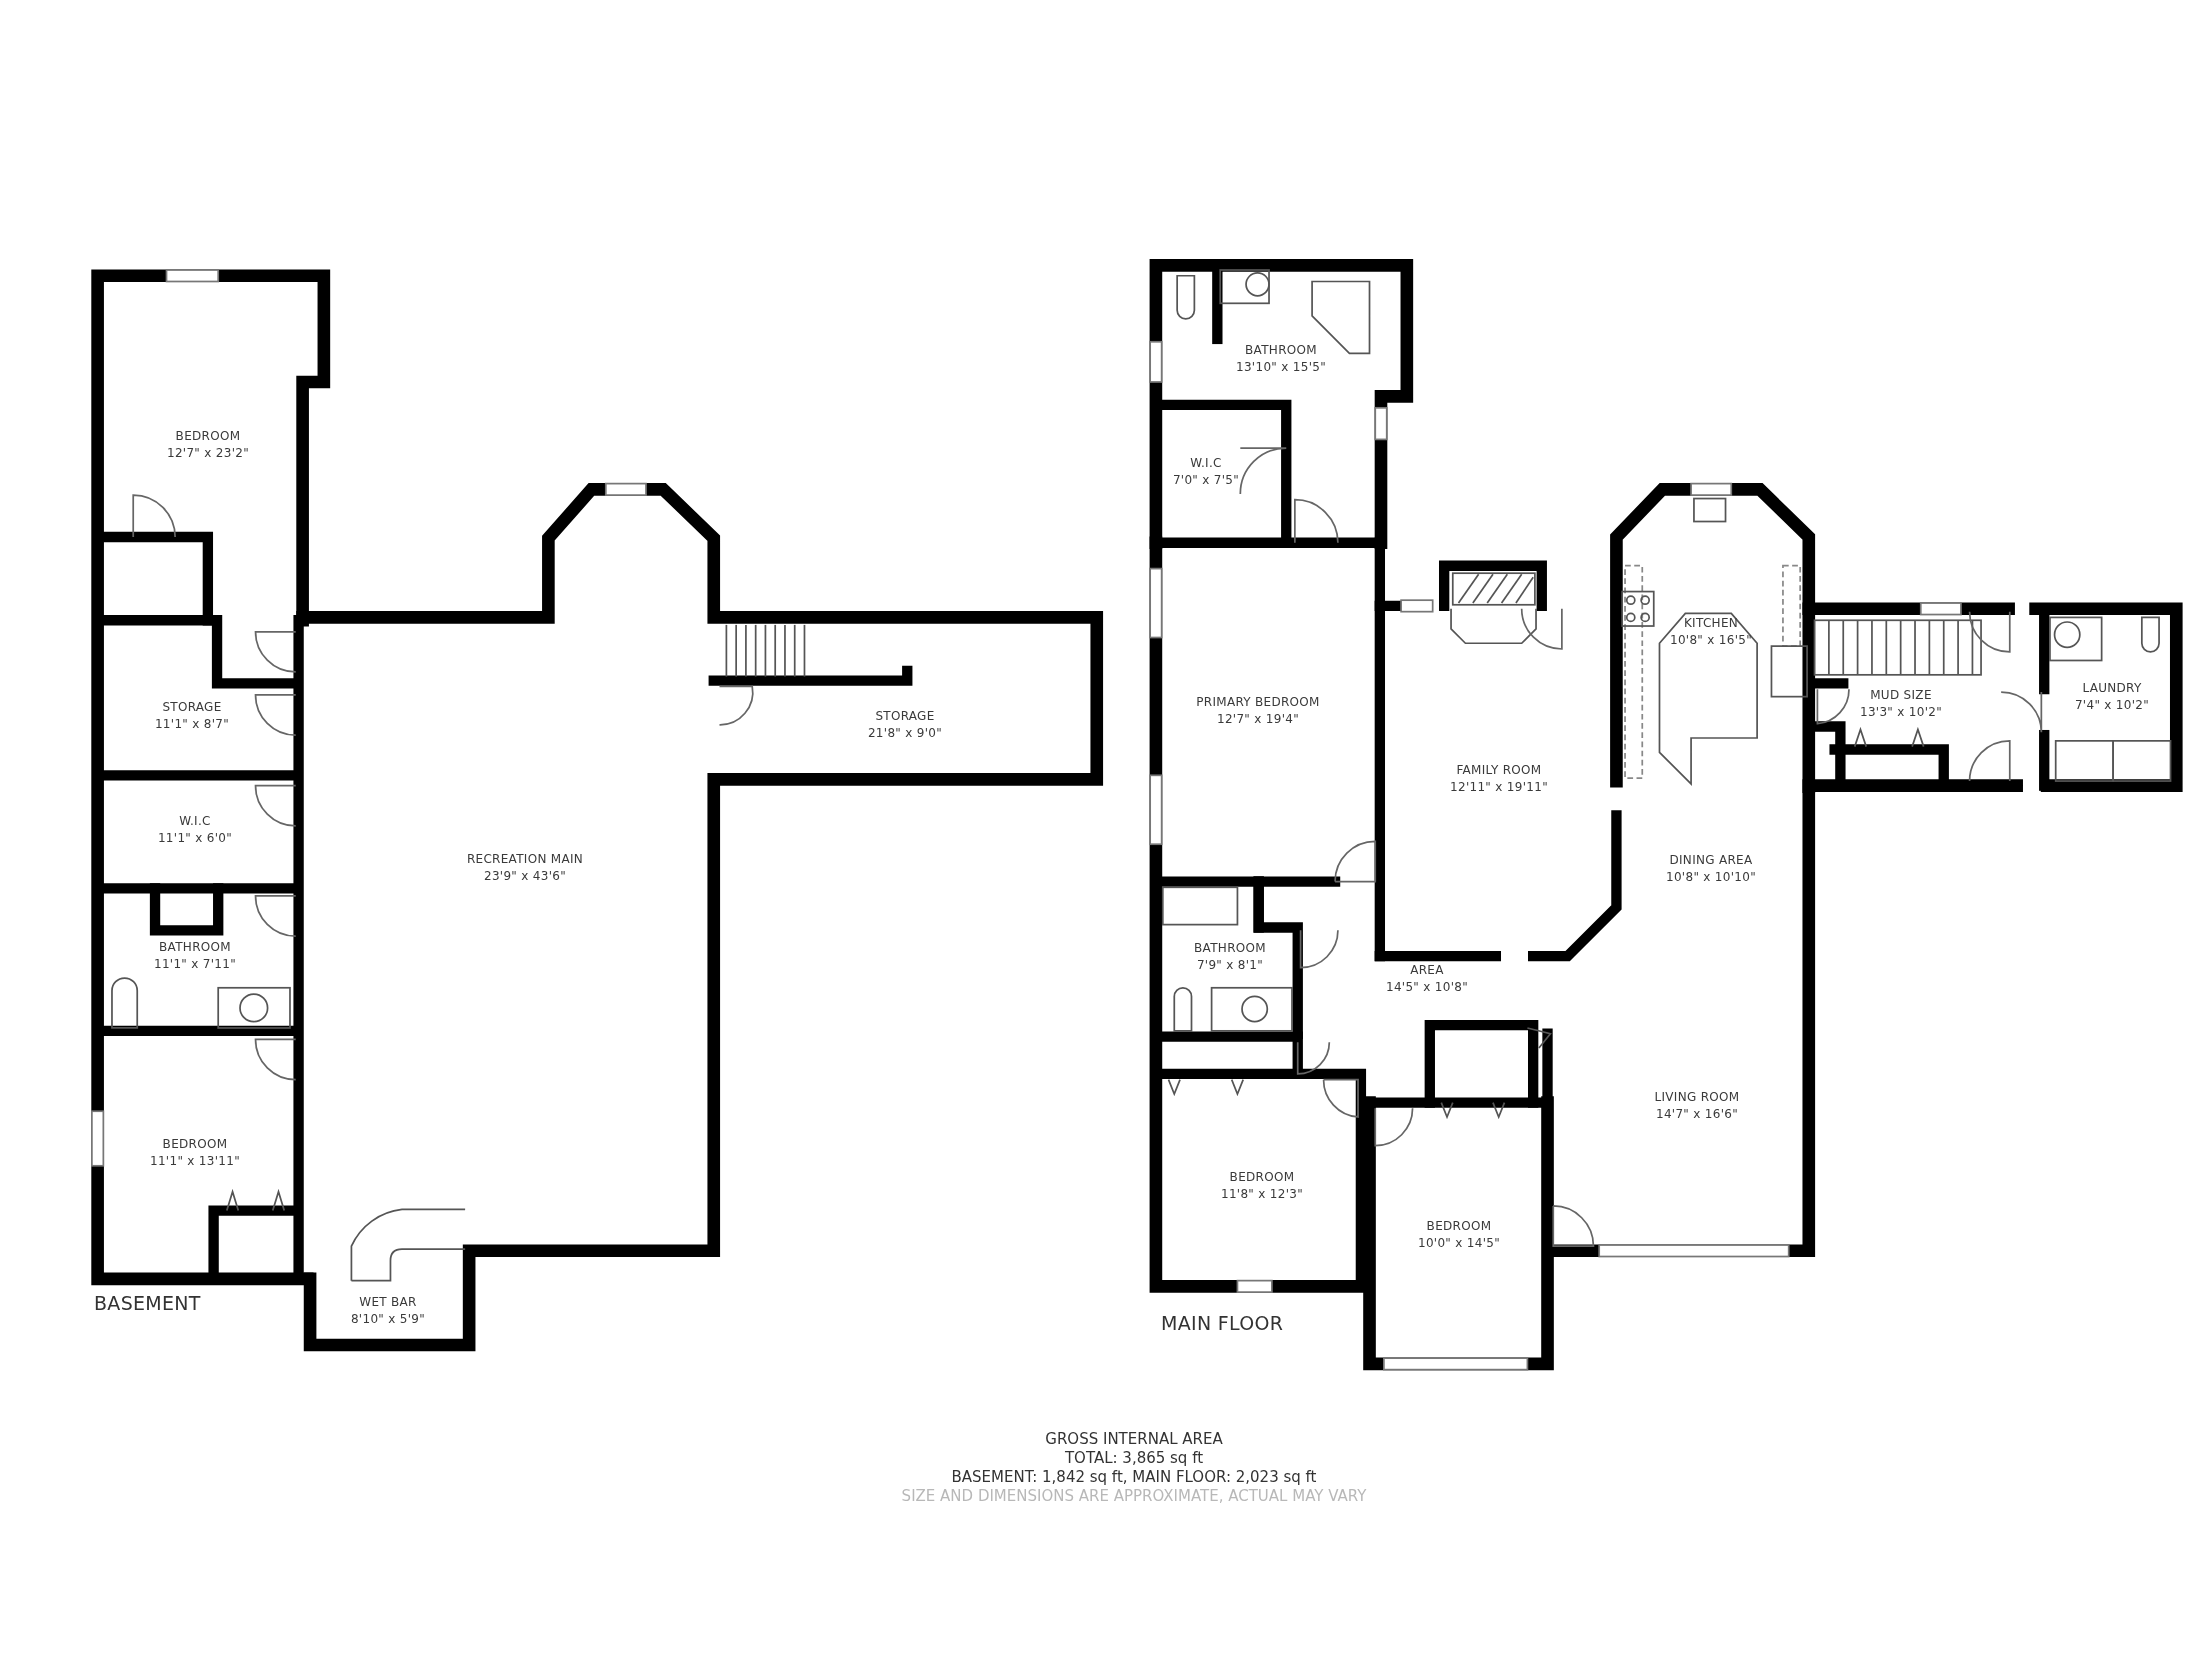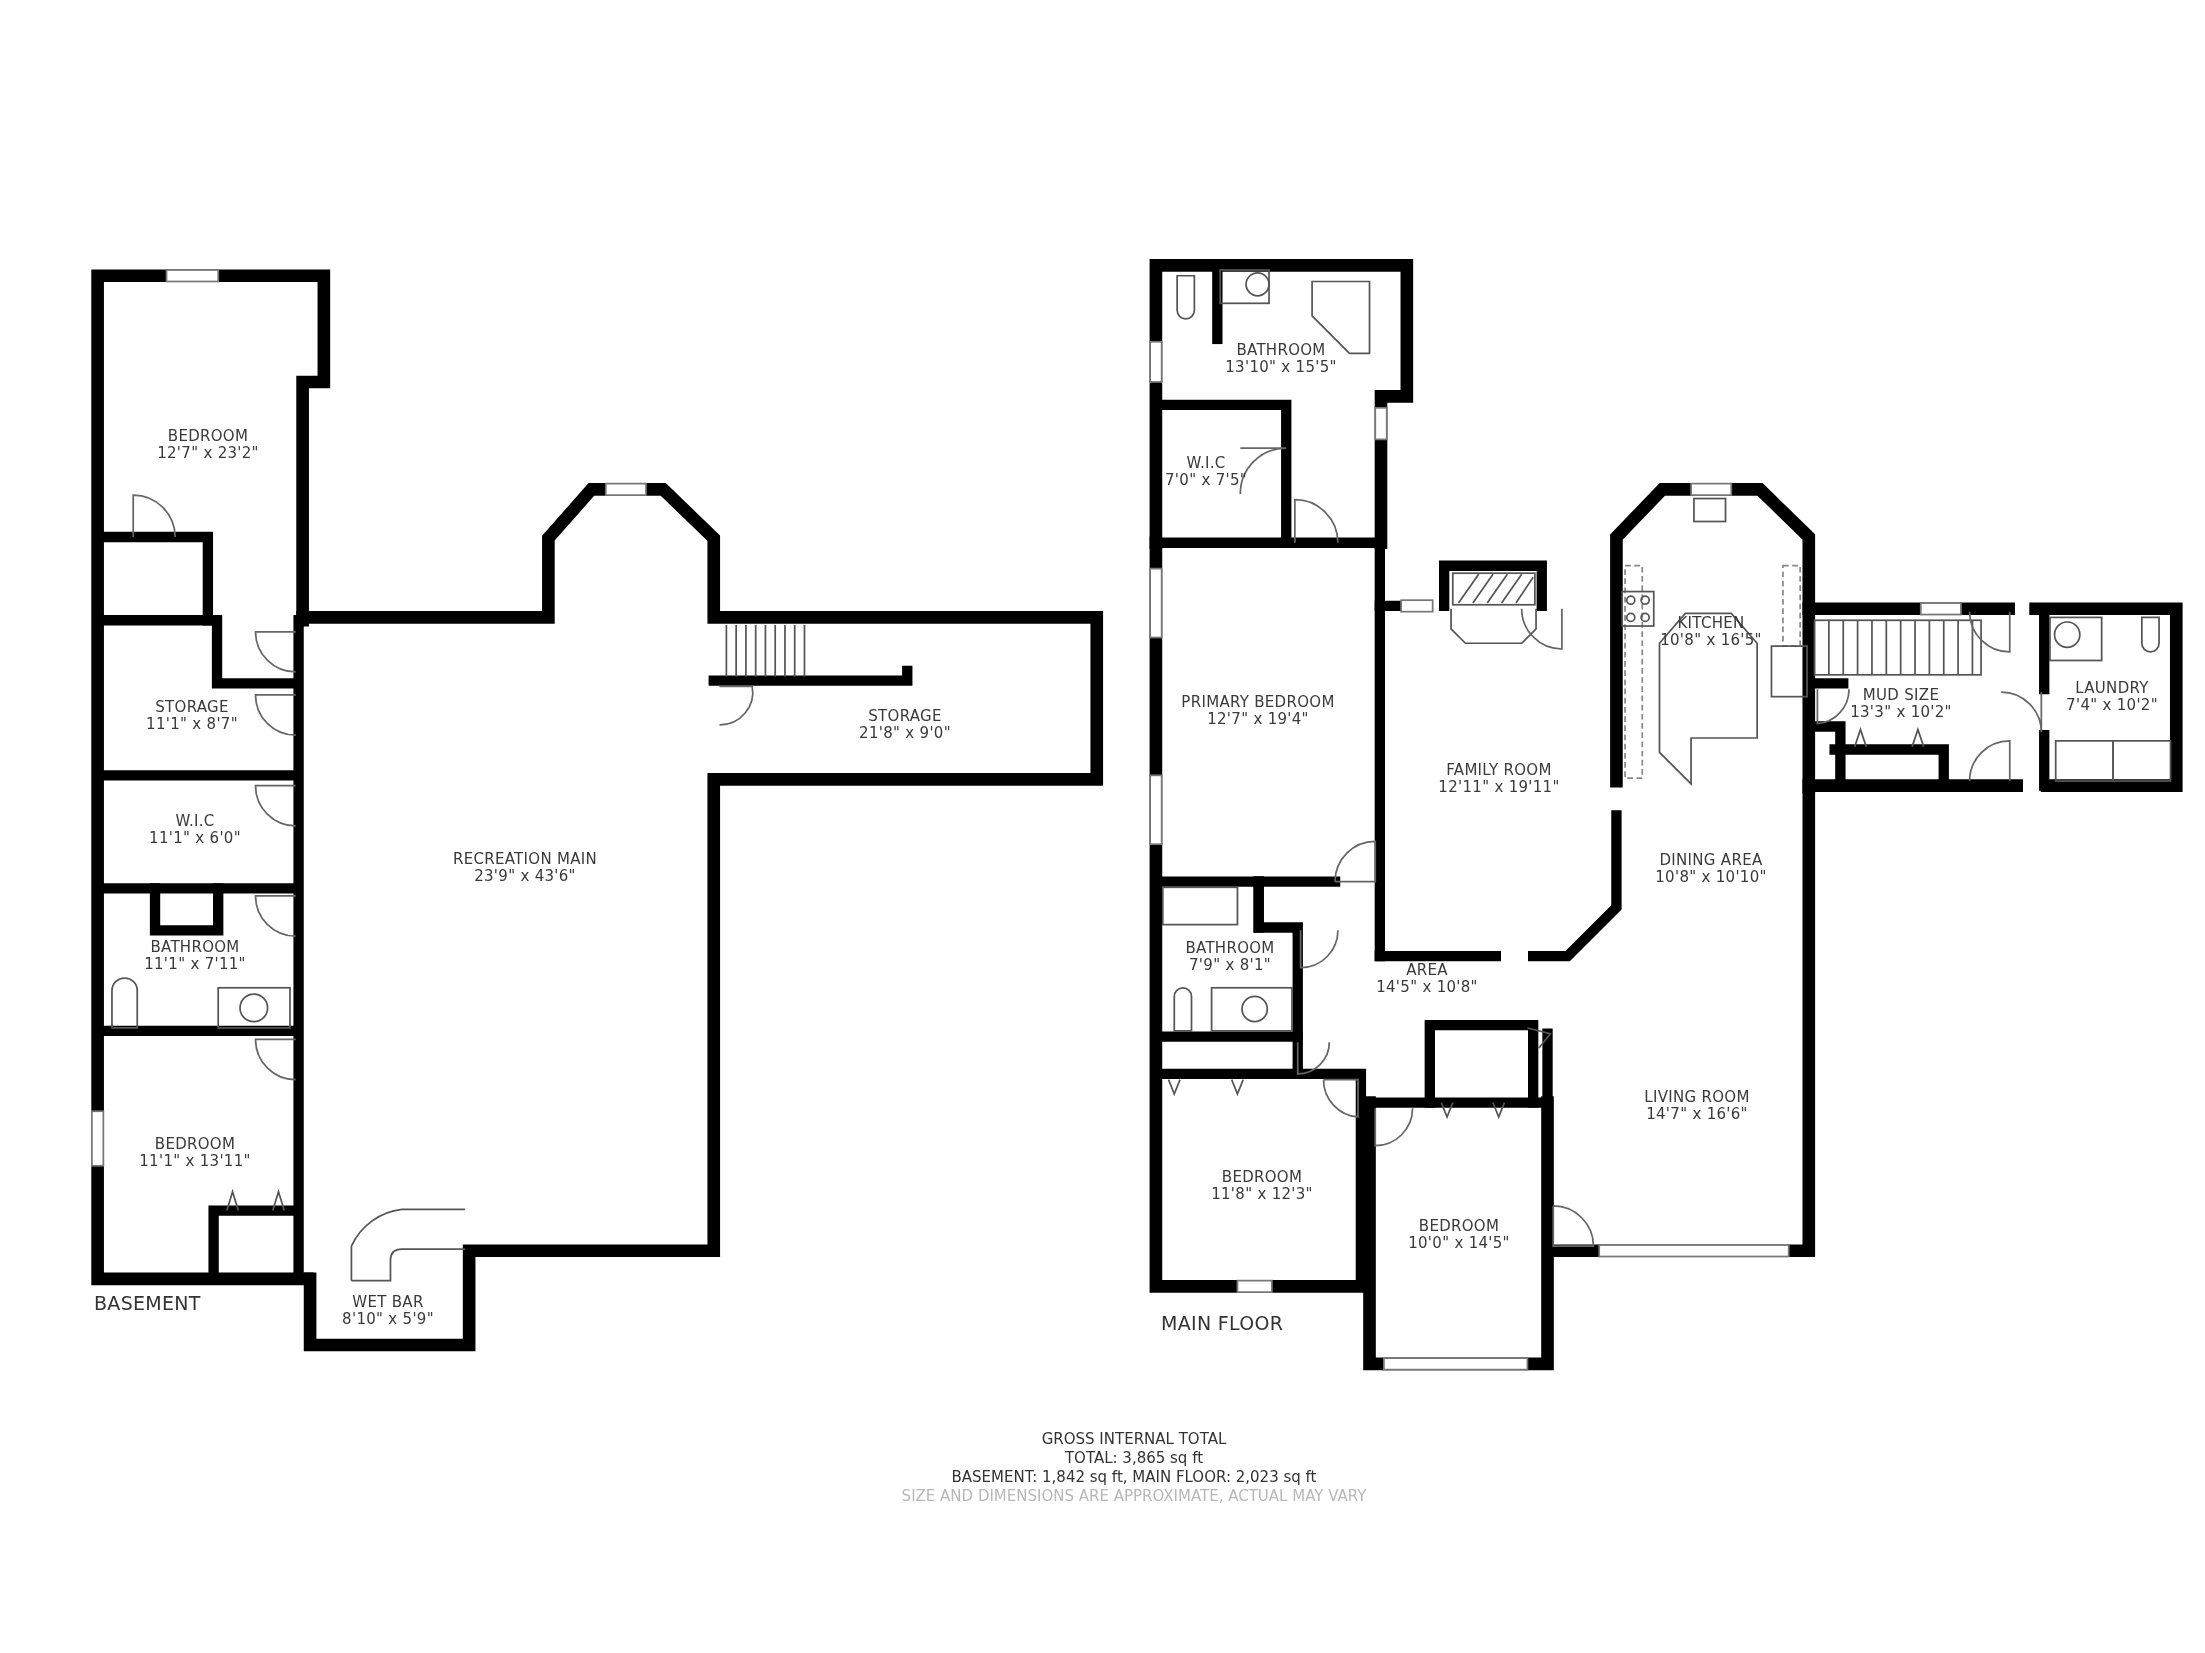--- a/index.html
+++ b/index.html
@@ -5,21 +5,21 @@
   html, body { margin: 0; padding: 0; background: #ffffff; }
   body { width: 2205px; height: 1654px; position: relative; overflow: hidden; font-family: "DejaVu Sans", sans-serif; }
   #plan { position: absolute; left: 0; top: 0; width: 2205px; height: 1654px; }
   .wall { fill: none; stroke: #000; stroke-width: 22; stroke-linejoin: miter; stroke-linecap: square; }
   .iwall { fill: none; stroke: #000; stroke-width: 18; stroke-linecap: square; }
   .fix { fill: none; stroke: #555; stroke-width: 3; }
   .door { fill: none; stroke: #666; stroke-width: 3; }
   .win { fill: #fff; stroke: #777; stroke-width: 3; }
   .hatch { stroke: #555; stroke-width: 3; }
   .dash { fill: none; stroke: #888; stroke-width: 3; stroke-dasharray: 10 6; }
-  .room-label { position: absolute; transform: translate(-50%, -50%); text-align: center; color: #3a3a3a; font-size: 15px; line-height: 17px; white-space: nowrap; letter-spacing: 0.3px; }
+  .room-label { position: absolute; transform: translate(-50%, -50%); text-align: center; color: #3a3a3a; font-size: 12px; line-height: 17px; white-space: nowrap; letter-spacing: 0.3px; }
   .room-label .dim { display: block; }
   .floor-label { position: absolute; color: #333; font-size: 19px; letter-spacing: 0.3px; margin-left: 12px; }
   .footer { position: absolute; left: 1134px; top: 1430px; transform: translateX(-50%); text-align: center; font-size: 15px; line-height: 19px; color: #333; white-space: nowrap; }
   .footer .note { color: #b8b8b8; }
 </style>
 </head>
 <body>
 
 <svg id="plan" viewBox="0 0 3840 2880" xmlns="http://www.w3.org/2000/svg">
 
@@ -299,18 +299,18 @@
 </div>
 <div class="room-label" style="left:1459px;top:1235px">
   <span>BEDROOM</span>
   <span class="dim">10'0" x 14'5"</span>
 </div>
 
 <div class="floor-label" style="left:82px;top:1292px">BASEMENT</div>
 <div class="floor-label" style="left:1149px;top:1312px">MAIN FLOOR</div>
 
 <div class="footer">
-  <div>GROSS INTERNAL TOTAL</div>
+  <div>GROSS INTERNAL AREA</div>
   <div>TOTAL: 3,865 sq ft</div>
   <div>BASEMENT: 1,842 sq ft, MAIN FLOOR: 2,023 sq ft</div>
   <div class="note">SIZE AND DIMENSIONS ARE APPROXIMATE, ACTUAL MAY VARY</div>
 </div>
 
 
 </body></html>

